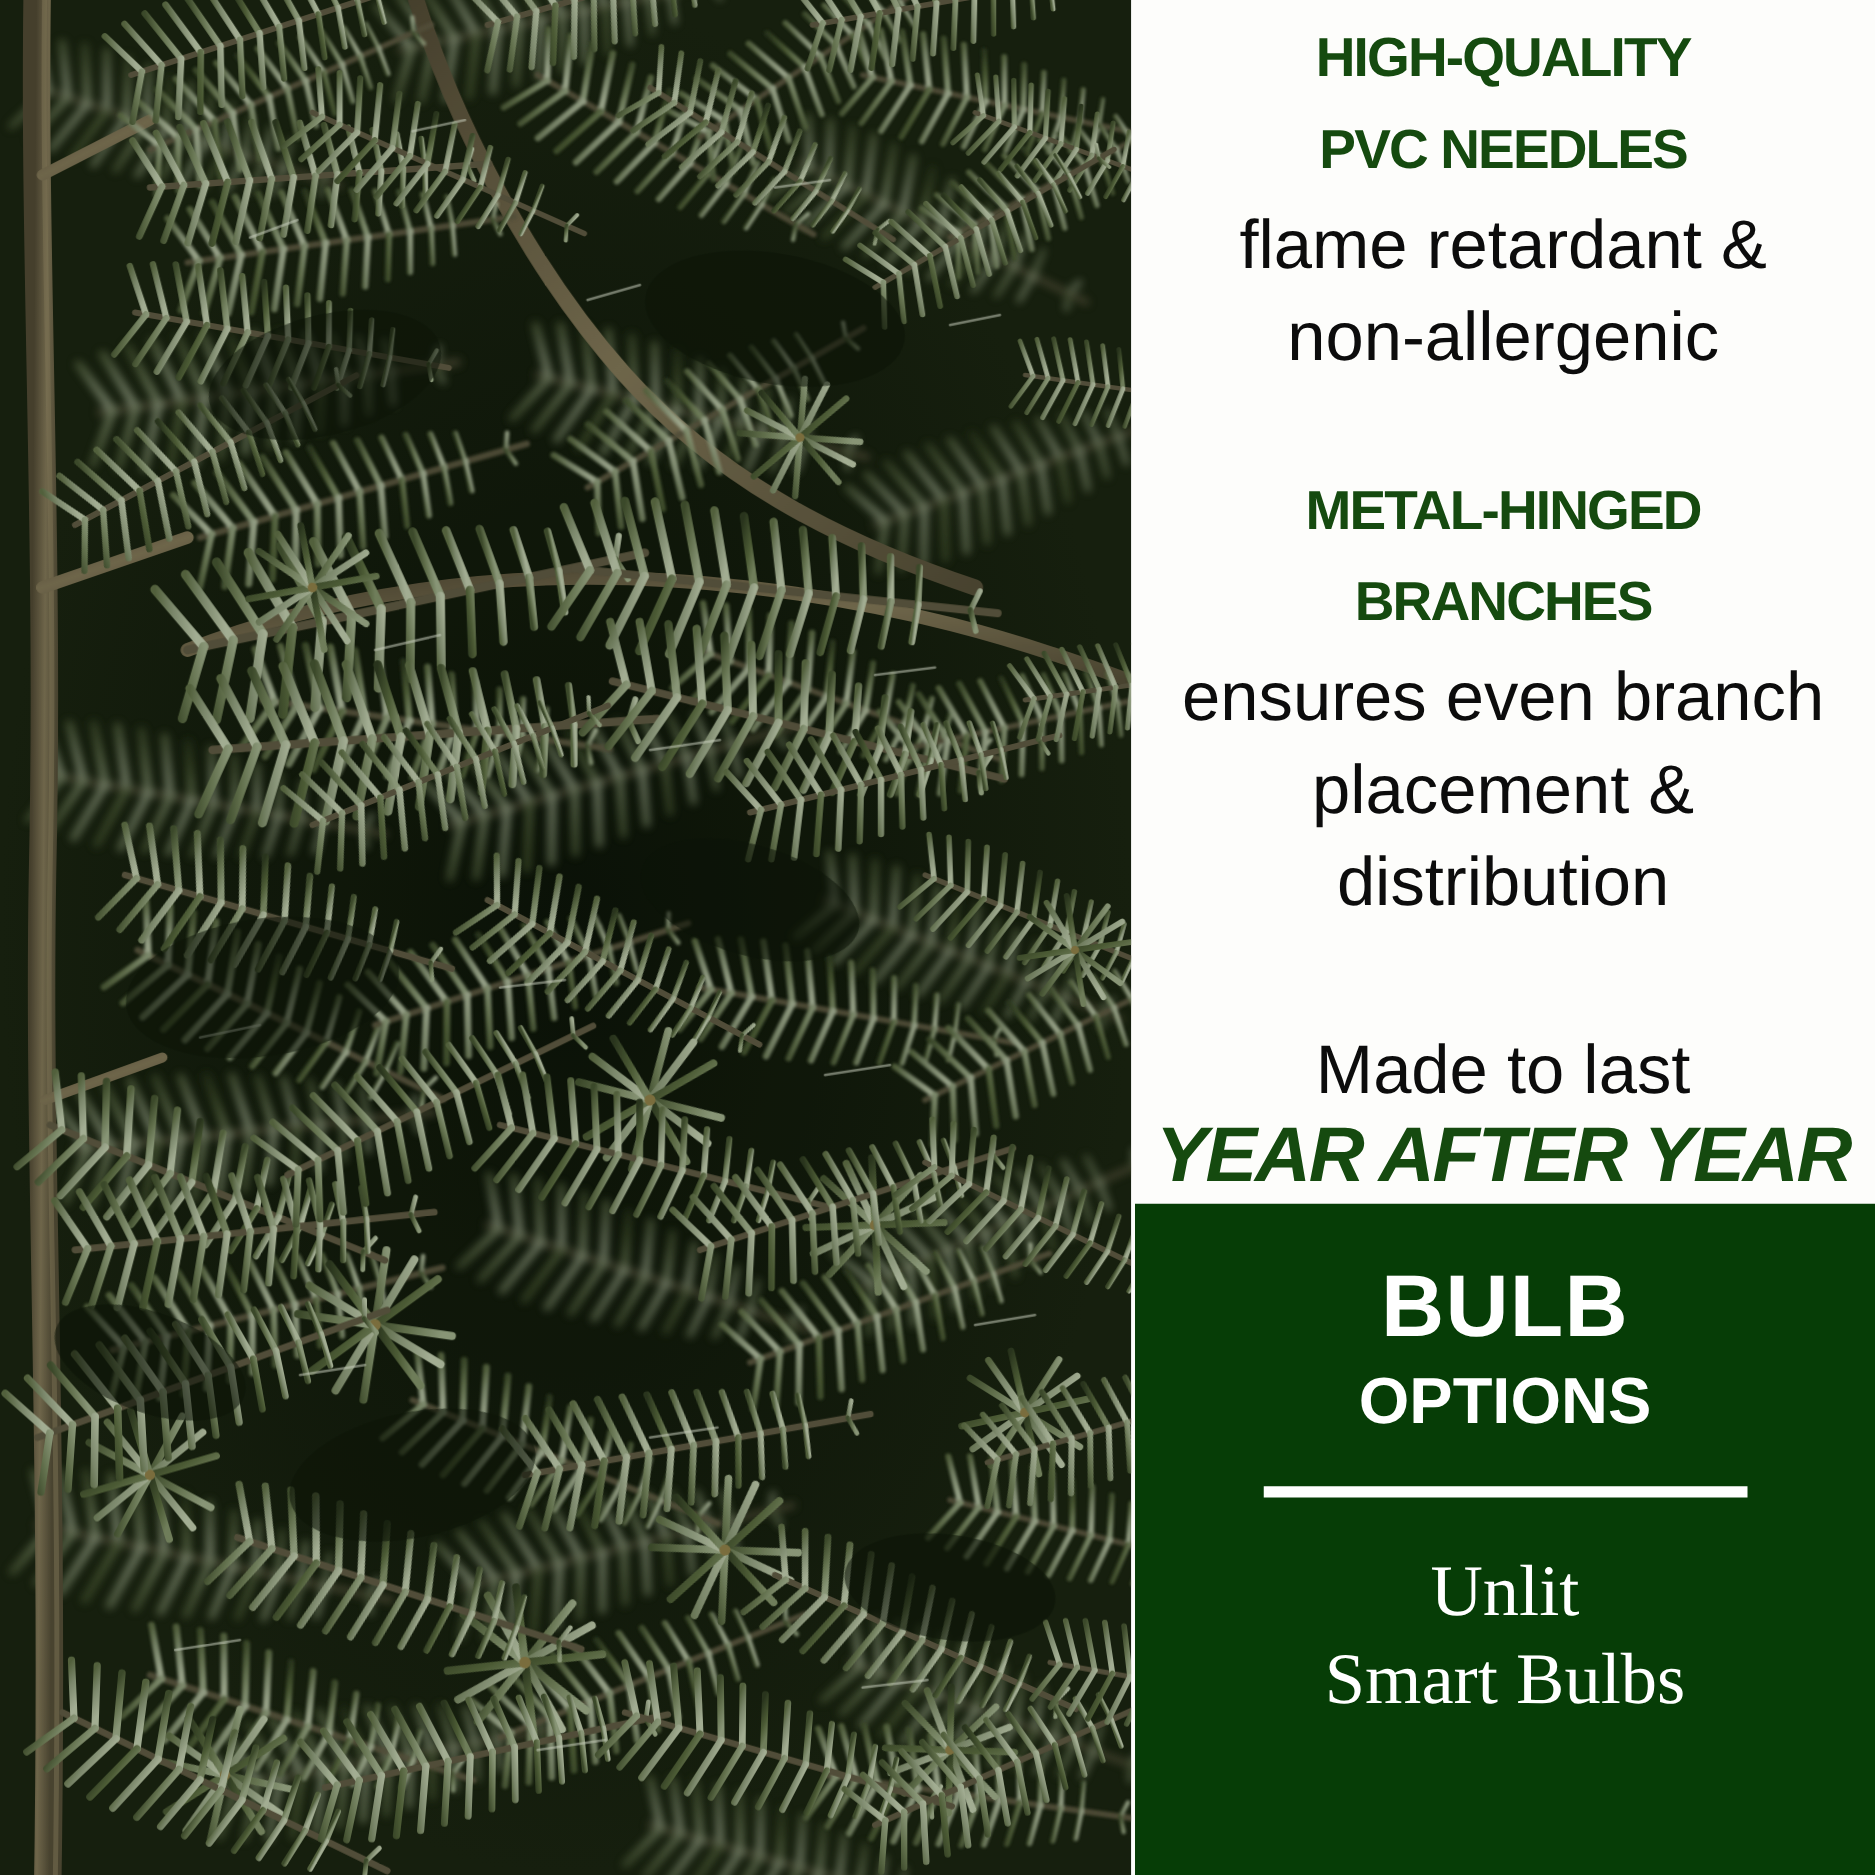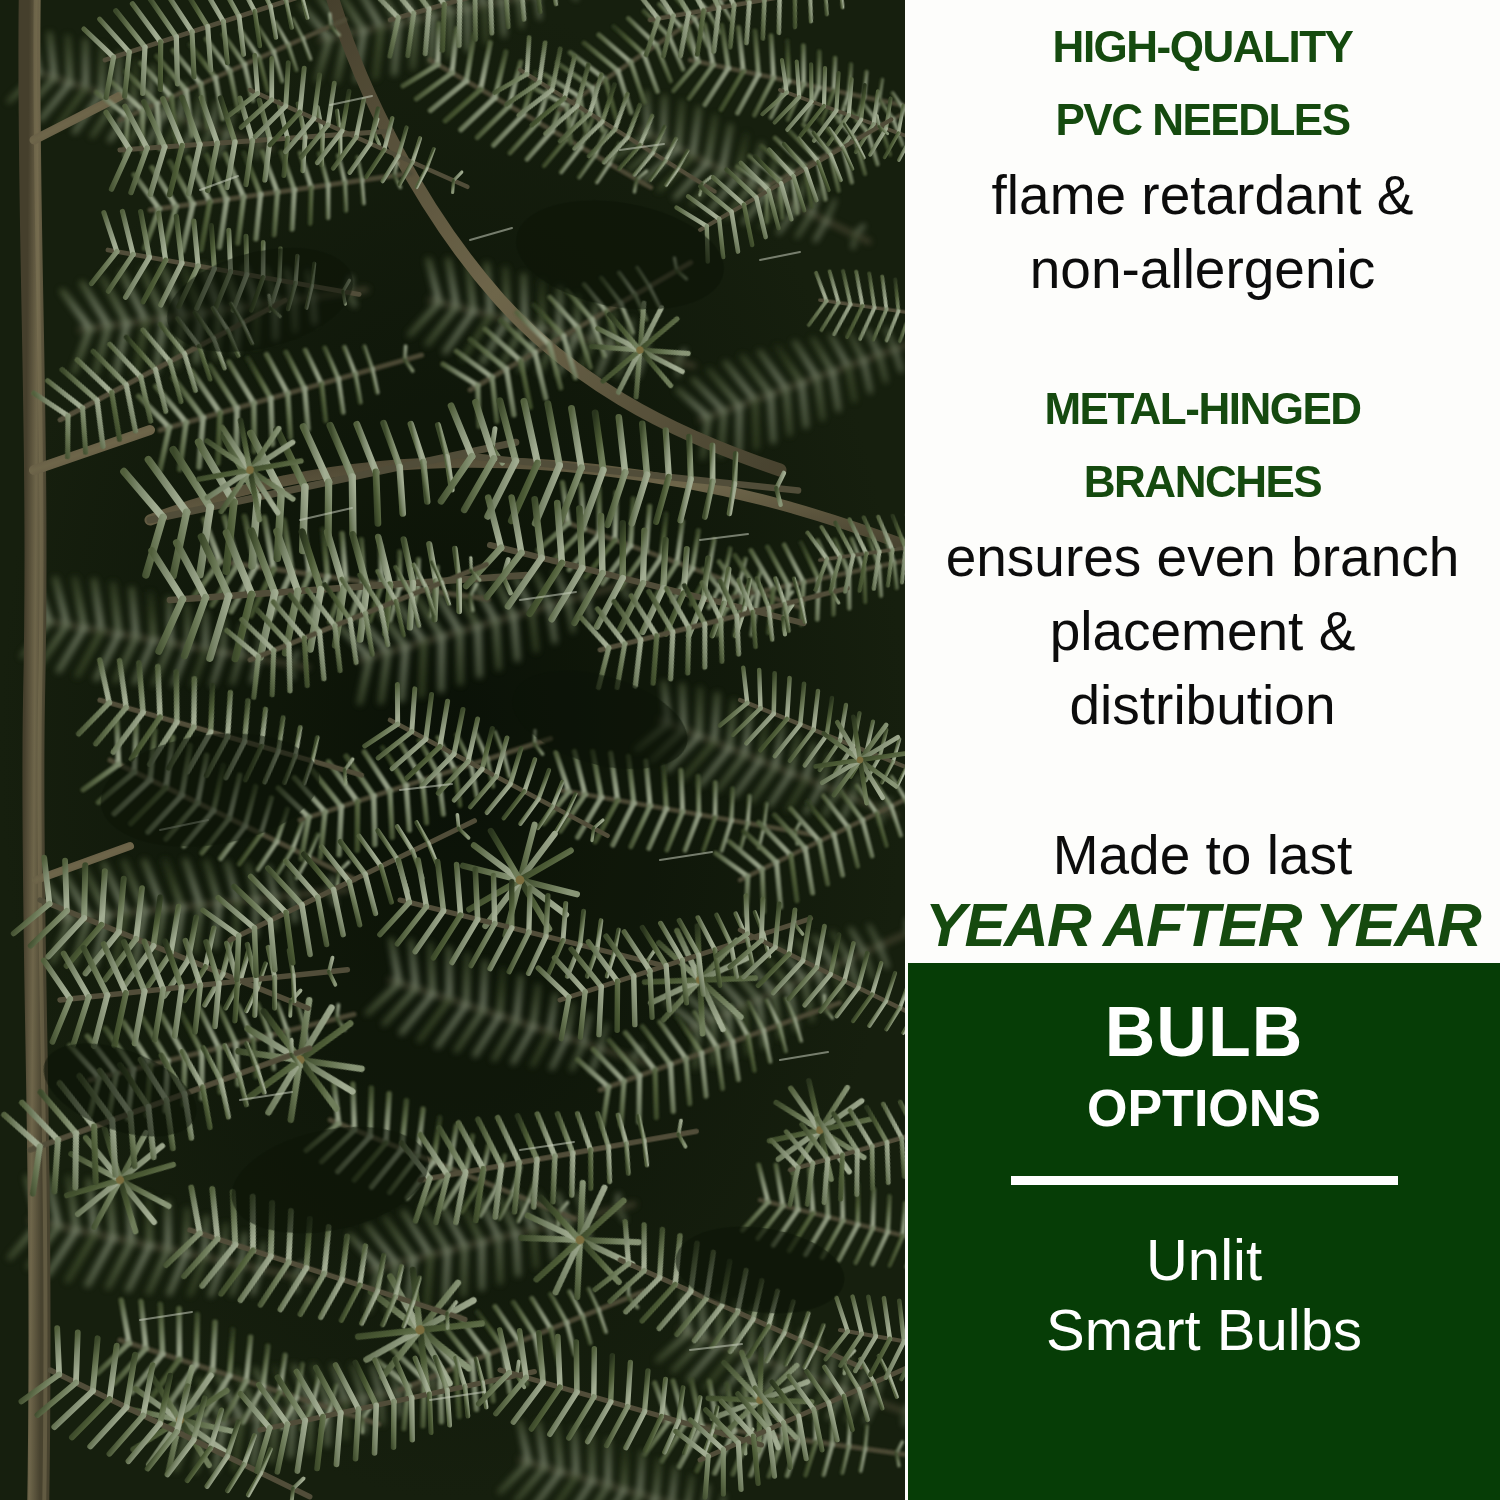--- a/index.html
+++ b/index.html
@@ -106,40 +106,40 @@
   }
   .bulb-title {
     color: #ffffff;
     font-weight: bold;
     margin: 0;
     letter-spacing: 1px;
   }
   #bulb-word-1 {
     font-size: 70px;
     line-height: 72px;
-    padding-top: 33px;
+    padding-top: 46px;
   }
   #bulb-word-2 {
     font-size: 52px;
     line-height: 80px;
     letter-spacing: 0px;
   }
   #bulb-divider {
     width: 387px;
     height: 9px;
     background: #ffffff;
     margin: 28px auto 0 auto;
   }
   .bulb-option {
     color: #ffffff;
     font-size: 58px;
     line-height: 70px;
     margin: 0;
   }
-  #bulb-option-list { margin-top: 40px; }
+  #bulb-option-list { margin-top: 40px; font-family: Liberation Serif, serif; }
 </style>
 </head>
 <body>
 
 <div id="page">
 
   <div id="photo-pane">
     <svg viewBox="0 0 905 1500" preserveAspectRatio="xMidYMid slice">
       <defs>
         <radialGradient id="gDark" cx="50%" cy="50%" r="50%">

